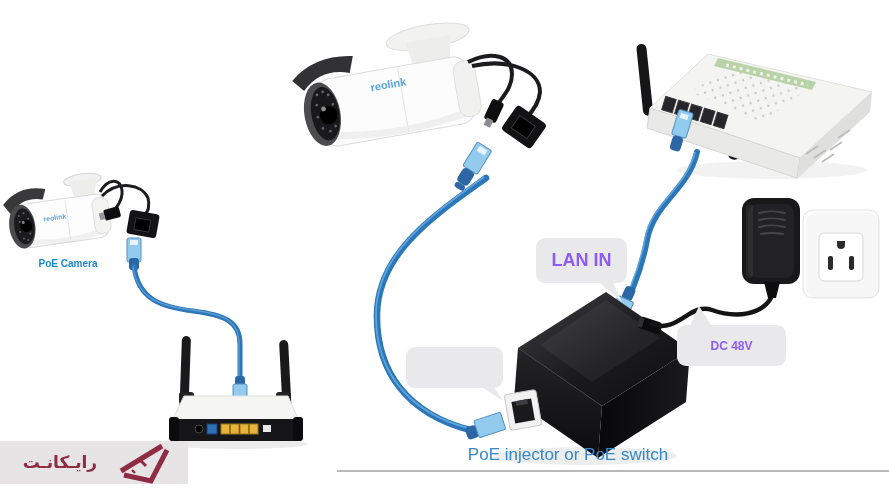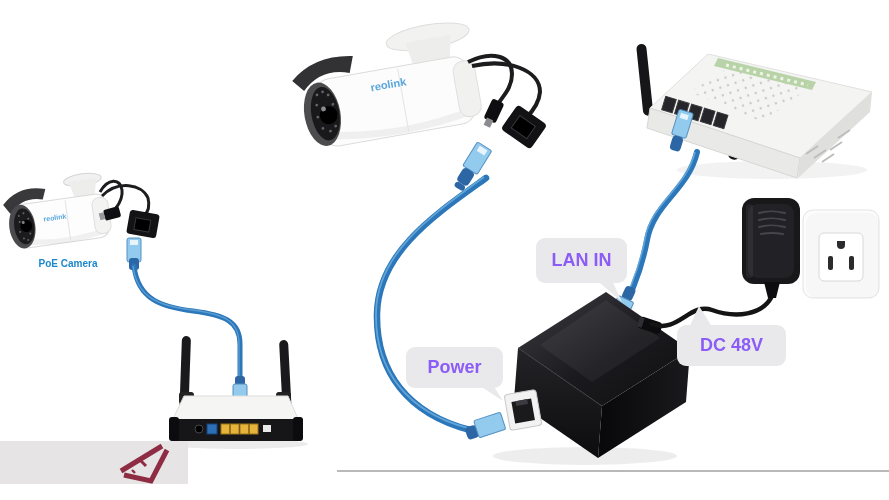--- a/index.html
+++ b/index.html
@@ -6,21 +6,21 @@
   #stage{position:relative;width:889px;height:500px;background:#ffffff;overflow:hidden;
          font-family:"Liberation Sans",sans-serif;}
   #stage svg{position:absolute;left:0;top:0;}
   .lbl{position:absolute;color:#1b87cf;font-weight:bold;white-space:nowrap;}
   .lbl-poe-camera{left:24px;top:258px;width:88px;text-align:center;font-size:10px;}
   .lbl-router-fn{left:171px;top:449px;font-size:13px;}
   .callout{position:absolute;display:flex;align-items:center;justify-content:center;
            color:#8b5cf6;font-weight:bold;}
   .callout-lan{left:536px;top:238px;width:91px;height:45px;font-size:18px;}
   .callout-power{left:406px;top:347px;width:97px;height:41px;font-size:18px;}
-  .callout-dc{left:677px;top:325px;width:109px;height:41px;font-size:18px;}
+  .callout-dc{left:677px;top:325px;width:109px;height:41px;font-size:12px;}
   .caption{position:absolute;left:462px;top:445px;width:212px;text-align:center;
            color:#3488cd;font-size:17px;font-weight:normal;}
   .watermark-text{position:absolute;left:4px;top:452px;width:112px;text-align:center;
            color:#8e2c44;font-weight:bold;font-size:17px;direction:rtl;
            font-family:"DejaVu Sans",sans-serif;}
   .brand{font-family:"Liberation Sans",sans-serif;font-weight:bold;fill:#58a7dc;}
 </style>
 </head>
 <body>
 
@@ -282,18 +282,19 @@
     <polygon points="688,330 699,306 714,330" fill="#e9e9eb"></polygon>
     <rect x="677" y="325" width="109" height="41" rx="9" fill="#e9e9eb"></rect>
   </g>
 
   <rect x="337" y="470" width="552" height="2" fill="#b9b9b9"></rect>
 </svg>
 
 <div class="lbl lbl-poe-camera">PoE Camera</div>
 
 <div class="callout callout-lan">LAN IN</div>
-<div class="callout callout-power">Power</div>
 <div class="callout callout-dc">DC 48V</div>
 
-
+<div class="caption">PoE injector or PoE switch</div>
+
+<div class="watermark-text">رایـکانـت</div>
 
 </div>
 
 </body></html>

